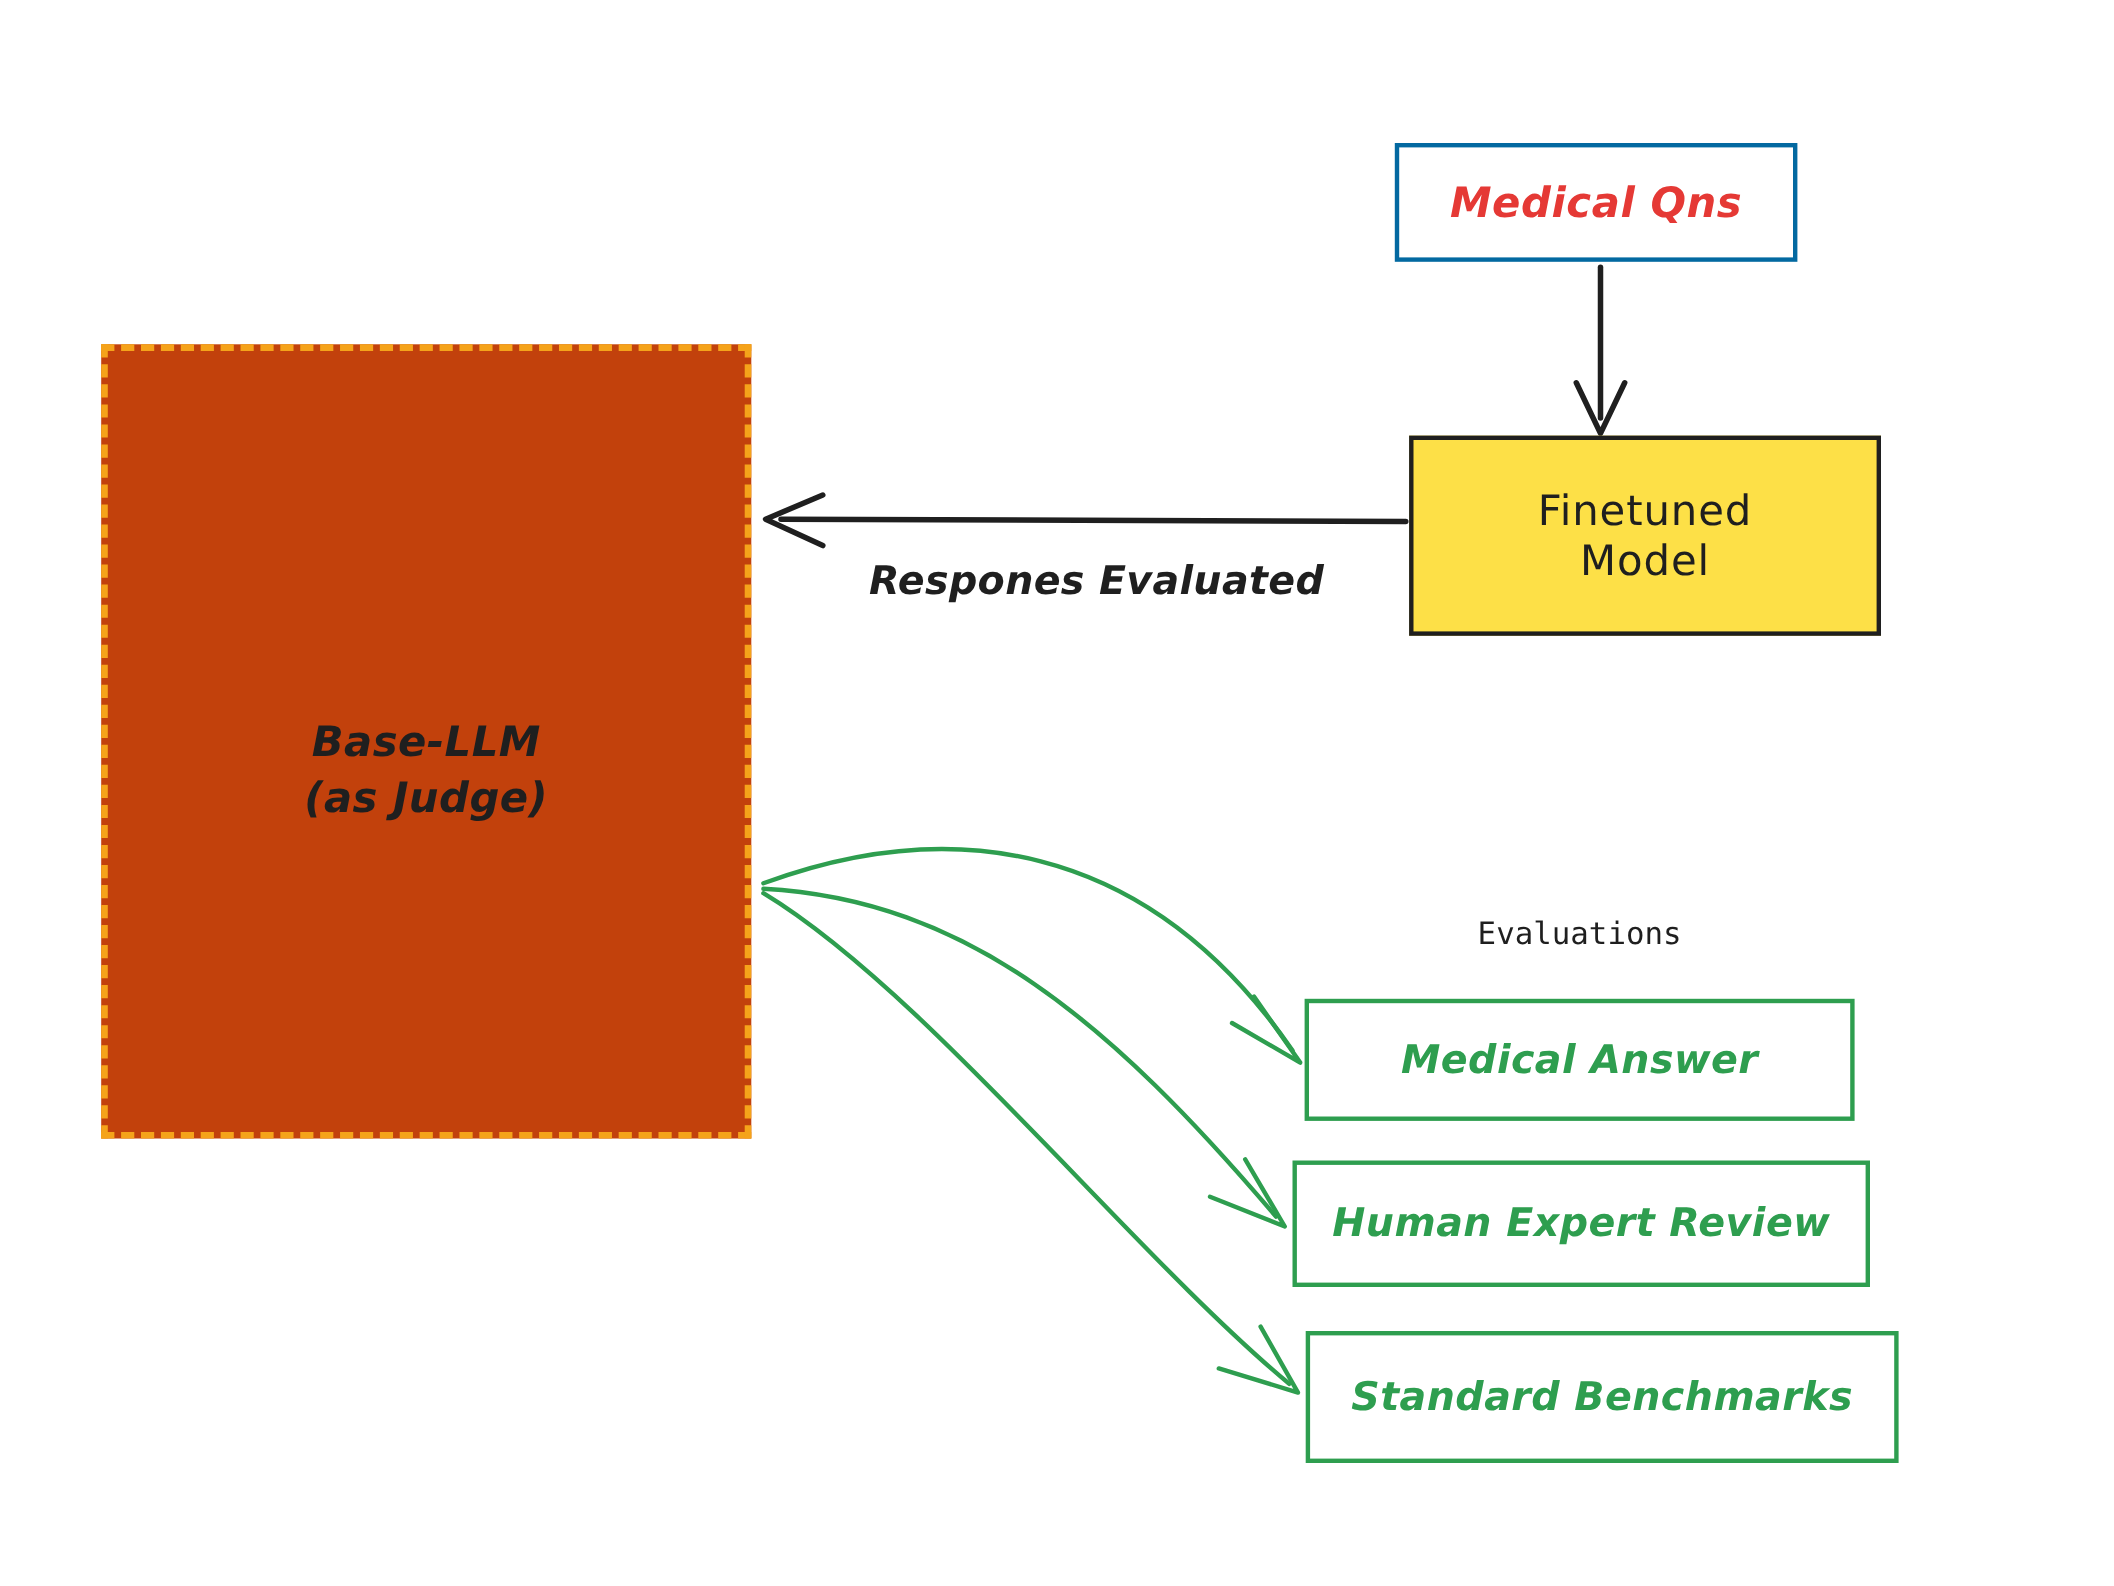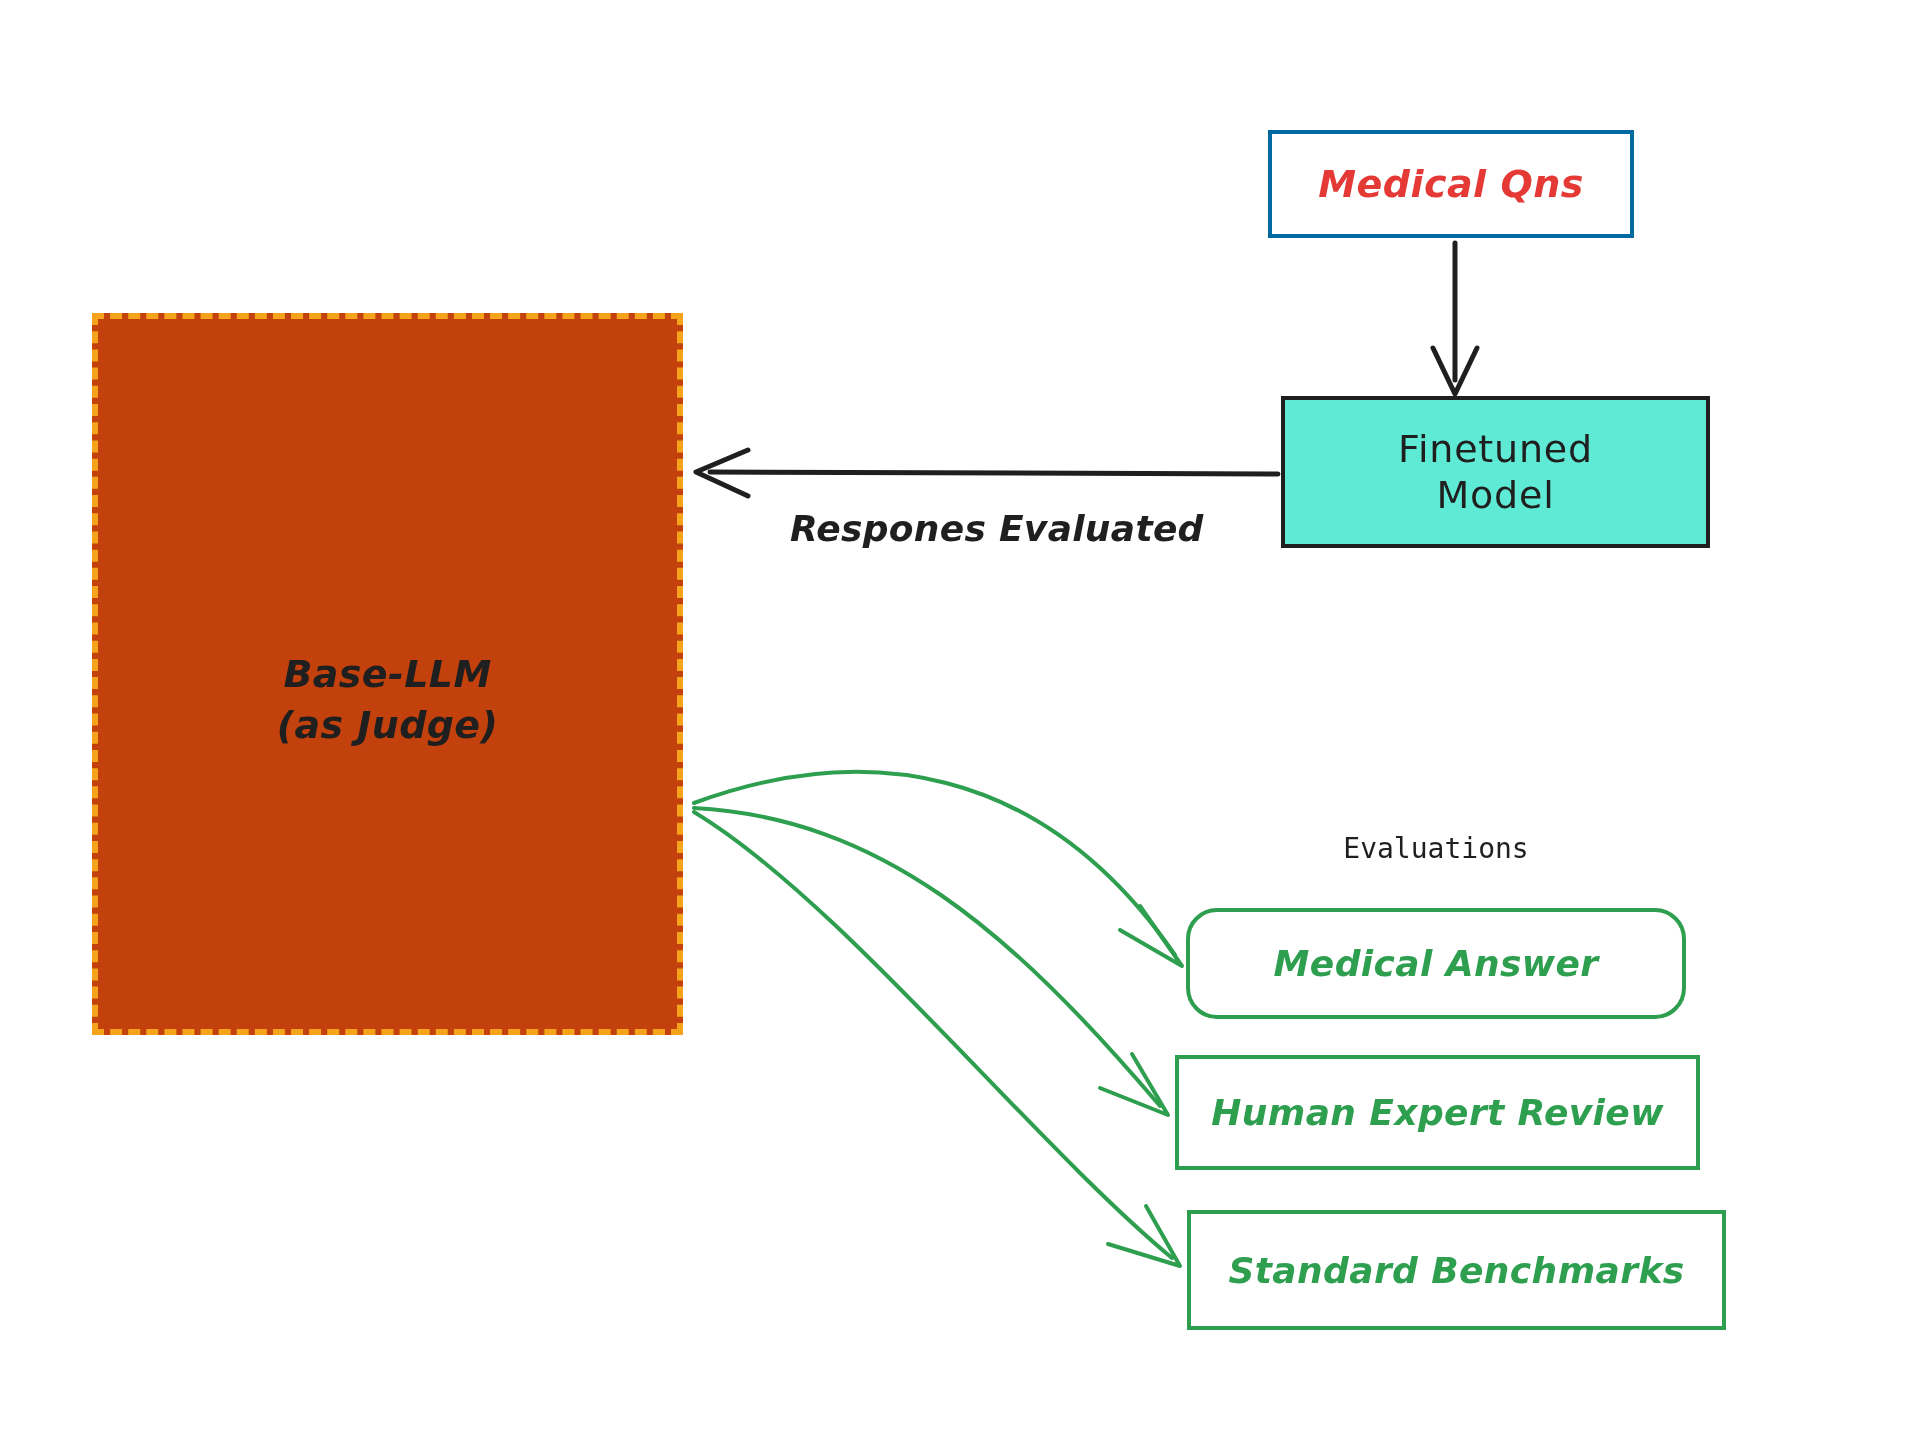--- a/index.html
+++ b/index.html
@@ -46,23 +46,23 @@
     font-weight: 600;
     font-style: italic;
     letter-spacing: 0.5px;
   }
 
   
   #finetuned-model {
     left: 1281px;
     top: 396px;
     width: 429px;
-    height: 152px;
+    height: 182px;
     border: 4px solid #1f1f1f;
-    background: #5eead4;
+    background: #fde047;
   }
   #finetuned-model .label {
     color: #1f1f1f;
     font-family: "DejaVu Sans", sans-serif;
     font-size: 38px;
     font-weight: 500;
     letter-spacing: 0.8px;
   }
 
   
@@ -112,21 +112,21 @@
     background: #ffffff;
   }
   .eval-box .label {
     color: #2E9E4F;
     font-family: "DejaVu Sans", sans-serif;
     font-size: 36px;
     font-weight: 600;
     font-style: italic;
     letter-spacing: 0.4px;
   }
-  #eval-box-0 { left: 1186px; top: 908px;  width: 500px; height: 111px; border-radius: 31px; }
+  #eval-box-0 { left: 1186px; top: 908px;  width: 500px; height: 111px; }
   #eval-box-1 { left: 1175px; top: 1055px; width: 525px; height: 115px; }
   #eval-box-2 { left: 1187px; top: 1210px; width: 539px; height: 120px; text-align: right; }
 
   
   #edge-label-responses {
     position: absolute;
     left: 790px;
     top: 508px;
     color: #1f1f1f;
     font-family: "DejaVu Sans", sans-serif;

